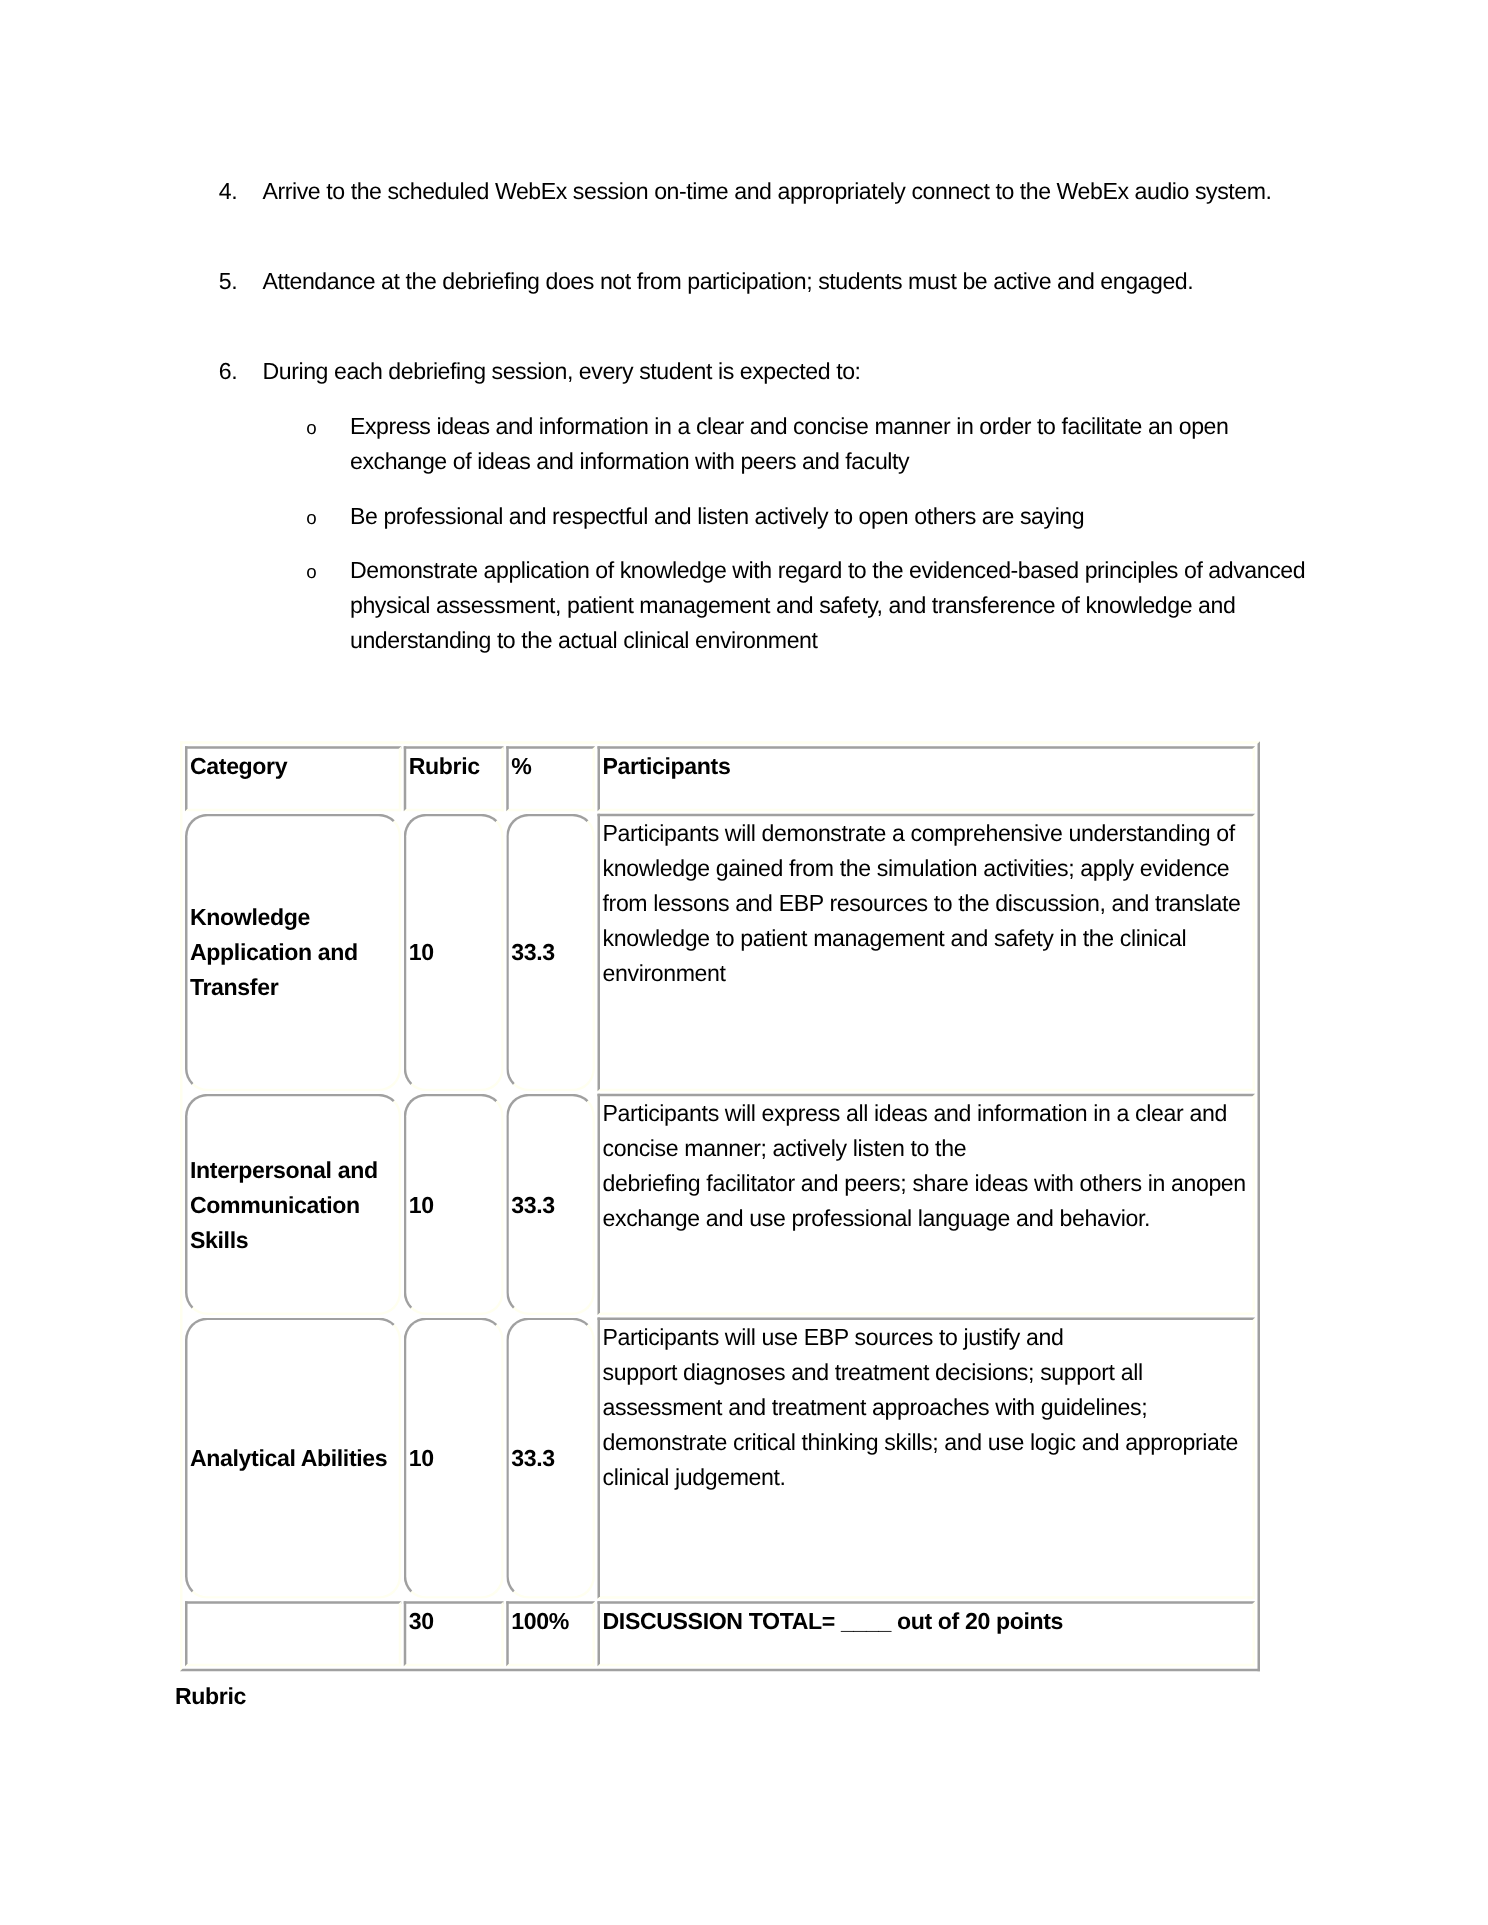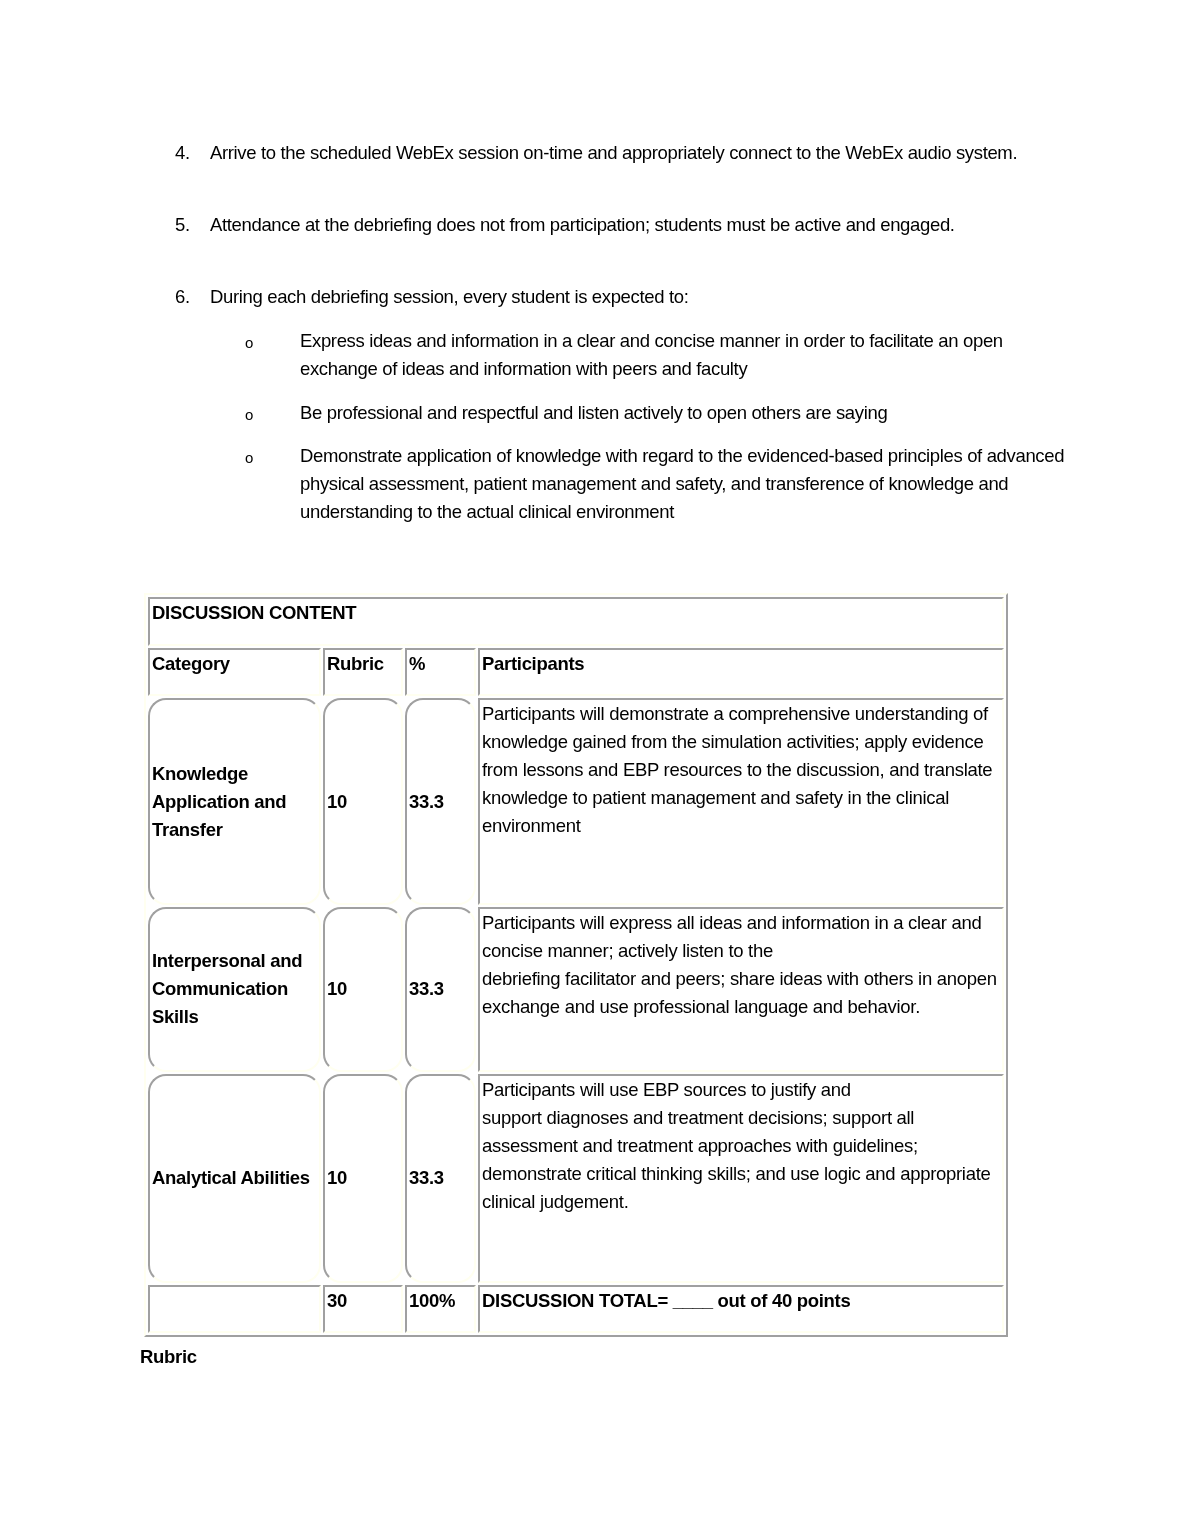--- a/index.html
+++ b/index.html
@@ -8,21 +8,21 @@
     font-family: "Liberation Sans", "DejaVu Sans", sans-serif;
     color: #000000;
   }
   .page { position: absolute; left: 0; top: 0; width: 1190px; height: 1540px; }
   .num-item { position: absolute; left: 0; width: 1190px; font-size: 18.5px; line-height: 28px; letter-spacing: -0.35px; }
   .num-item .num { position: absolute; left: 175px; }
   .num-item .txt { position: absolute; left: 210px; width: 850px; }
 
   .bullet-item { position: absolute; left: 0; width: 1190px; font-size: 18.5px; line-height: 28px; letter-spacing: -0.35px; }
   .bullet-item .bul { position: absolute; left: 245px; top: 2px; font-size: 15px; }
-  .bullet-item .txt { position: absolute; left: 280px; width: 780px; margin-left: 20px; }
+  .bullet-item .txt { position: absolute; left: 280px; width: 780px; }
 
   table.rubric {
     position: absolute; left: 144px; top: 593px;
     width: 862px; height: 744px;
     border-collapse: separate; border-spacing: 2px;
     border-top: 2px solid #fffff0; border-left: 2px solid #fffff0;
     border-right: 2px solid #a0a0a0; border-bottom: 2px solid #a0a0a0;
     table-layout: fixed;
     font-size: 18.5px; line-height: 28px; letter-spacing: -0.3px;
   }
@@ -82,23 +82,20 @@
   </div>
 
   <table class="rubric">
     <colgroup>
       <col style="width:173px">
       <col style="width:80px">
       <col style="width:71px">
       <col style="width:526px">
     </colgroup>
     <tbody>
-        <tr class="title-row">
-      <td colspan="4" class="b">DISCUSSION CONTENT</td>
-    </tr>
     <tr class="head-row">
       <td class="b">Category</td>
       <td class="b">Rubric</td>
       <td class="b">%</td>
       <td class="b">Participants</td>
     </tr>
     <tr class="row-a">
       <td class="b mid">Knowledge Application and Transfer</td>
       <td class="b mid">10</td>
       <td class="b mid">33.3</td>
@@ -115,19 +112,19 @@
       <td class="b mid">Analytical Abilities</td>
       <td class="b mid">10</td>
       <td class="b mid">33.3</td>
       <td class="desc">Participants will use EBP sources to justify and
 support diagnoses and treatment decisions; support all assessment and treatment approaches with guidelines; demonstrate critical thinking skills; and use logic and appropriate clinical judgement.</td>
     </tr>
     <tr class="total-row">
       <td class="b"></td>
       <td class="b">30</td>
       <td class="b">100%</td>
-      <td class="b">DISCUSSION TOTAL= ____ out of 40 points</td>
+      <td class="b">DISCUSSION TOTAL= ____ out of 20 points</td>
     </tr>
   </tbody>
     </table>
 
   <div class="rubric-label">Rubric</div>
 </div>
 
 </body></html>

